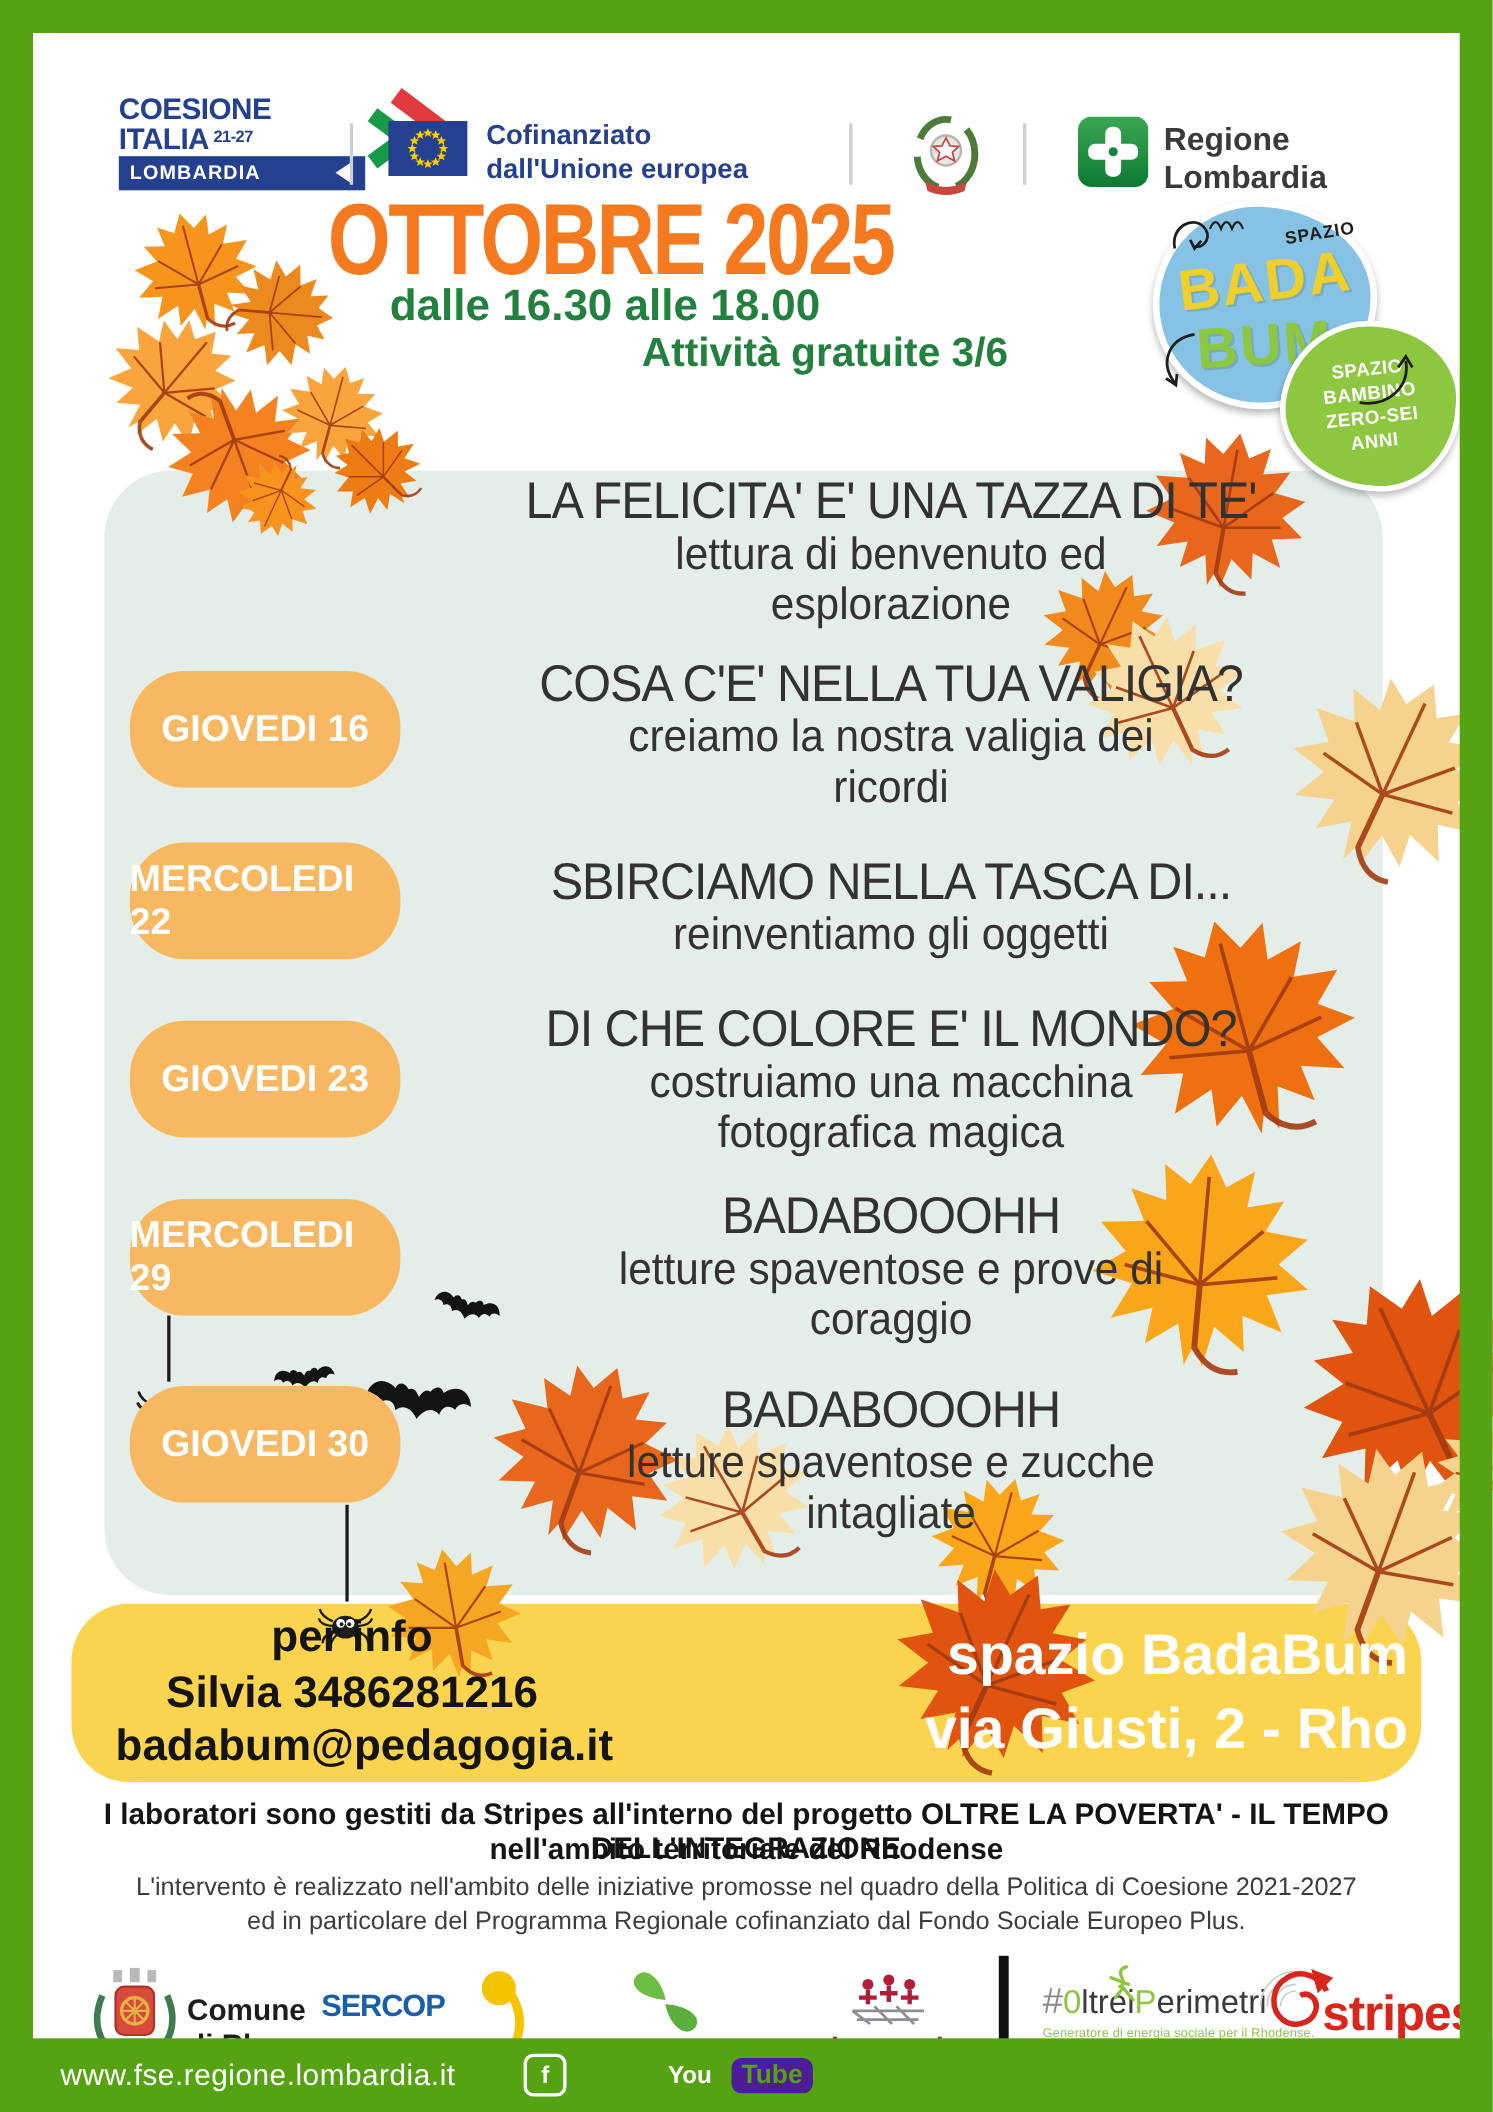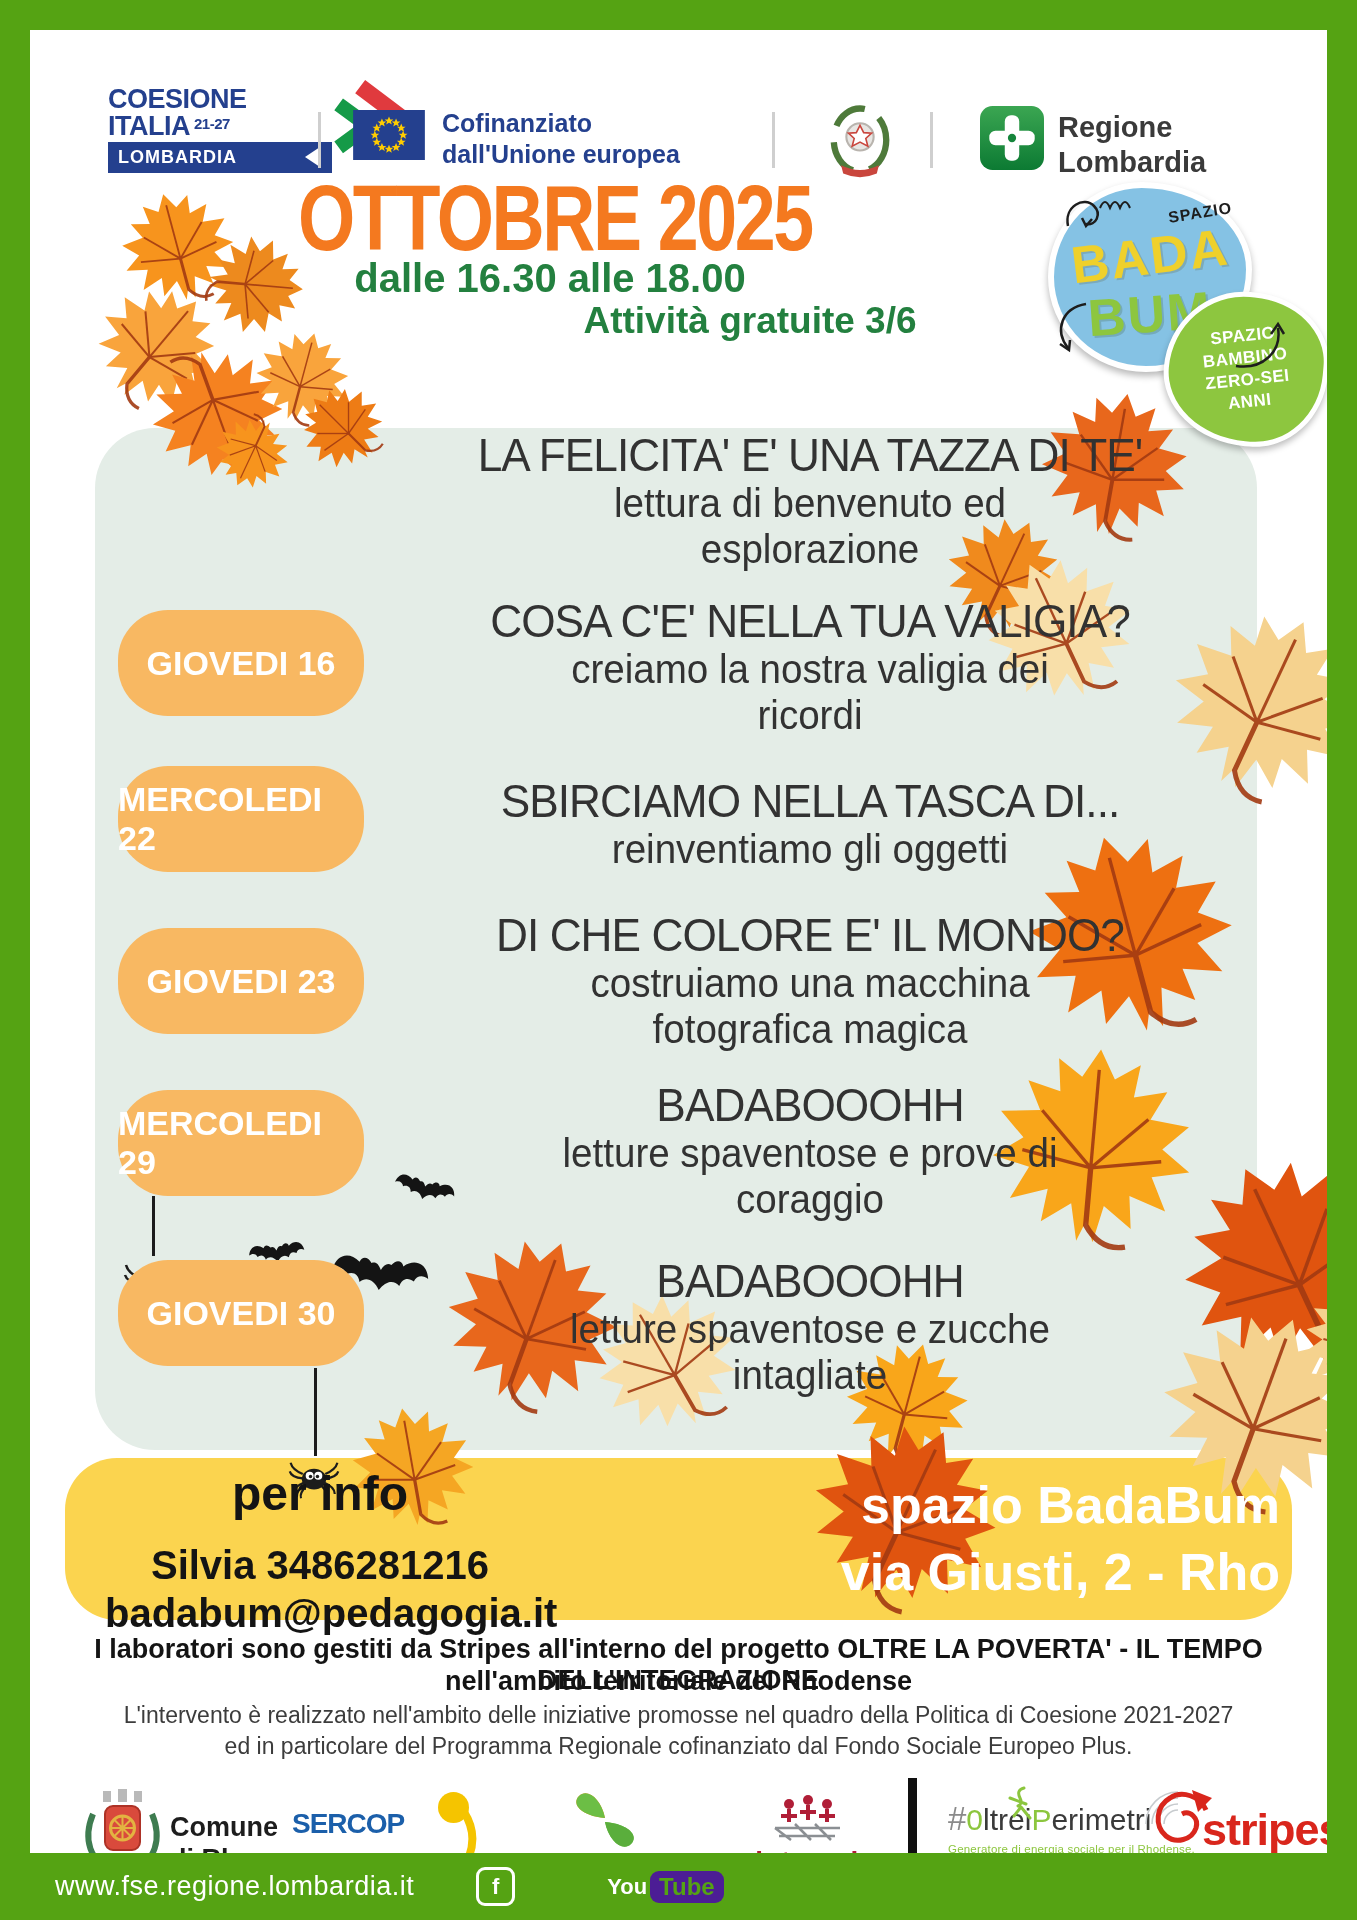--- a/index.html
+++ b/index.html
@@ -6,21 +6,21 @@
   .poster{position:relative;width:1357px;height:1920px;background:#fff;overflow:hidden;
           font-family:"Liberation Sans",sans-serif;margin:0 auto;}
   .abs{position:absolute;}
   
   .frame{position:absolute;inset:0;border:30px solid var(--border-green,#55A313);z-index:60;pointer-events:none;}
   .bottombar{position:absolute;left:0;right:0;bottom:0;height:67px;background:var(--border-green,#55A313);
              z-index:61;display:flex;align-items:center;padding-left:55px;color:#fff;}
   .bottom-url{font-size:27px;letter-spacing:.5px;}
   .fb-icon{margin-left:62px;width:33px;height:33px;border:3px solid #fff;border-radius:9px;
            display:flex;align-items:center;justify-content:center;font-size:22px;font-weight:700;}
-  .yt{margin-left:92px;display:flex;align-items:center;gap:3px;font-weight:700;}
+  .yt{margin-left:92px;display:flex;align-items:center;gap:18px;font-weight:700;}
   .yt-you{font-size:22px;color:#fff;}
   .yt-tube{background:#4c1d95;color:var(--border-green,#55A313);border-radius:9px;padding:2px 9px;font-size:24px;}
   
   .hdr-sep{position:absolute;width:3px;height:56px;background:#cfcfcf;z-index:5;}
   .coes{left:108px;top:86px;width:300px;height:90px;z-index:5;}
   .coes-t1{font-size:27px;font-weight:800;color:var(--eu-blue,#24408E);line-height:1.0;letter-spacing:-.5px;}
   .coes-years{font-size:15px;font-weight:800;color:var(--eu-blue,#24408E);vertical-align:6px;margin-left:4px;}
   .coes-banner{position:absolute;left:0;top:56px;width:214px;height:31px;background:var(--eu-blue,#24408E);
                color:#fff;font-size:18px;font-weight:700;letter-spacing:1px;display:flex;align-items:center;padding-left:10px;}
   .coes-banner-arrow{position:absolute;right:12px;top:5px;width:0;height:0;border-top:10px solid transparent;
@@ -58,21 +58,21 @@
   .panel{left:95px;top:428px;width:1162px;height:1022px;border-radius:60px;background:var(--mint,#E4EDE7);z-index:1;}
   .band{left:65px;top:1458px;width:1227px;height:162px;border-radius:52px;background:var(--band-yellow,#FBD44F);z-index:2;}
   
   .epill{left:118px;width:246px;height:106px;border-radius:50px;background:var(--pill,#F8B862);z-index:4;
       display:flex;align-items:center;justify-content:center;color:#fff;font-size:34px;font-weight:800;letter-spacing:0;}
   .etext{left:390px;width:840px;text-align:center;z-index:5;color:#323232;transform:scaleX(.94);transform-origin:center top;}
   .etitle{font-size:47px;font-weight:400;line-height:50px;letter-spacing:-1px;white-space:nowrap;}
   .edesc{font-size:41px;font-weight:400;line-height:46px;}
   
   .band-left{left:105px;top:1466px;width:430px;text-align:center;z-index:5;color:#141414;font-weight:800;}
-  .band-left .l1{font-size:48px;margin-bottom:20px;}
+  .band-left .l1{font-size:40px;margin-bottom:4px;}
   .band-left .l2,.band-left .l3{font-size:40px;line-height:1.2;}
   .band-right{left:620px;top:1472px;width:660px;text-align:right;z-index:5;color:#fff;font-weight:800;
       font-size:52px;line-height:1.28;padding-right:4px;}
   
   .disc-bold{left:40px;width:1277px;text-align:center;z-index:5;font-size:27px;font-weight:800;color:#141414;}
   .disc-small{left:40px;width:1277px;text-align:center;z-index:5;font-size:23px;font-weight:400;color:#3c3c3c;}
   
   .partner{z-index:5;}
   .comune-text{left:170px;top:1812px;font-size:27px;font-weight:600;color:#1d1d1d;line-height:1.18;z-index:5;}
   .sercop{left:292px;top:1808px;width:200px;height:92px;z-index:5;}

